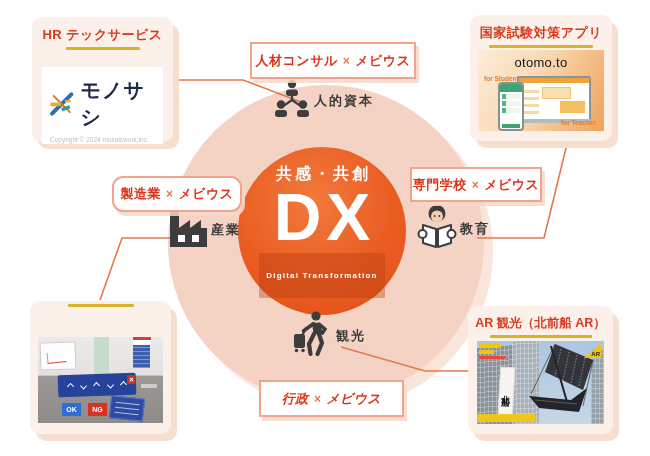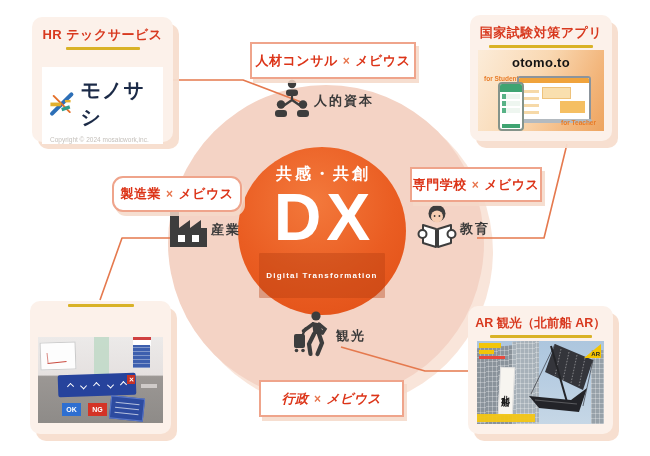--- a/index.html
+++ b/index.html
@@ -46,21 +46,21 @@
   .card-ar .card-title{font-size:12.5px;letter-spacing:0;}
   .shot{position:absolute;overflow:hidden;}
   
   .logo-box{left:10px;top:50px;width:121px;height:77px;background:#fff;}
   .logo-row{display:flex;align-items:center;gap:5px;margin:10px 4px 4px 6px;}
   .logo-text{font-size:20px;font-weight:bold;color:#1b2a47;letter-spacing:1px;}
   .copyright{font-size:6.5px;color:#c5c0bb;line-height:1.6;margin-left:8px;}
   
   .exam-shot{left:8px;top:35px;width:126px;height:81px;
     background:linear-gradient(115deg,#fcecd9 0%,#f9d8b2 45%,#f2b377 82%,#eda45f 100%);}
-  .exam-logo{text-align:center;font-size:13px;font-weight:bold;color:#141414;margin-top:5px;letter-spacing:0.3px;}
+  .exam-logo{text-align:center;font-size:13px;font-weight:normal;color:#141414;margin-top:5px;letter-spacing:0.3px;}
   .for-student{position:absolute;left:6px;top:25px;font-size:6.5px;color:#e87c28;font-weight:bold;}
   .for-teacher{position:absolute;right:8px;bottom:5px;font-size:6.5px;color:#e87c28;font-weight:bold;}
   .laptop{position:absolute;left:36px;top:26px;width:78px;height:47px;}
   .lap-screen{position:absolute;left:3px;top:0;width:70px;height:41px;background:#fff;border:2px solid #8b949c;border-radius:3px 3px 0 0;overflow:hidden;}
   .lap-bar{height:5px;background:#f0a33c;}
   .lap-left{position:absolute;left:2px;top:8px;width:18px;height:28px;
     background:repeating-linear-gradient(0deg,#f6d9a8 0 3px,#fff 3px 7px);}
   .lap-main{position:absolute;left:23px;top:9px;width:27px;height:10px;background:#f9dfae;border:1px solid #eec27a;}
   .lap-block{position:absolute;left:41px;top:23px;width:25px;height:12px;background:#f5bf62;}
   .lap-base{position:absolute;left:0;top:43px;width:78px;height:4px;background:#b3bac0;border-radius:2px;}

